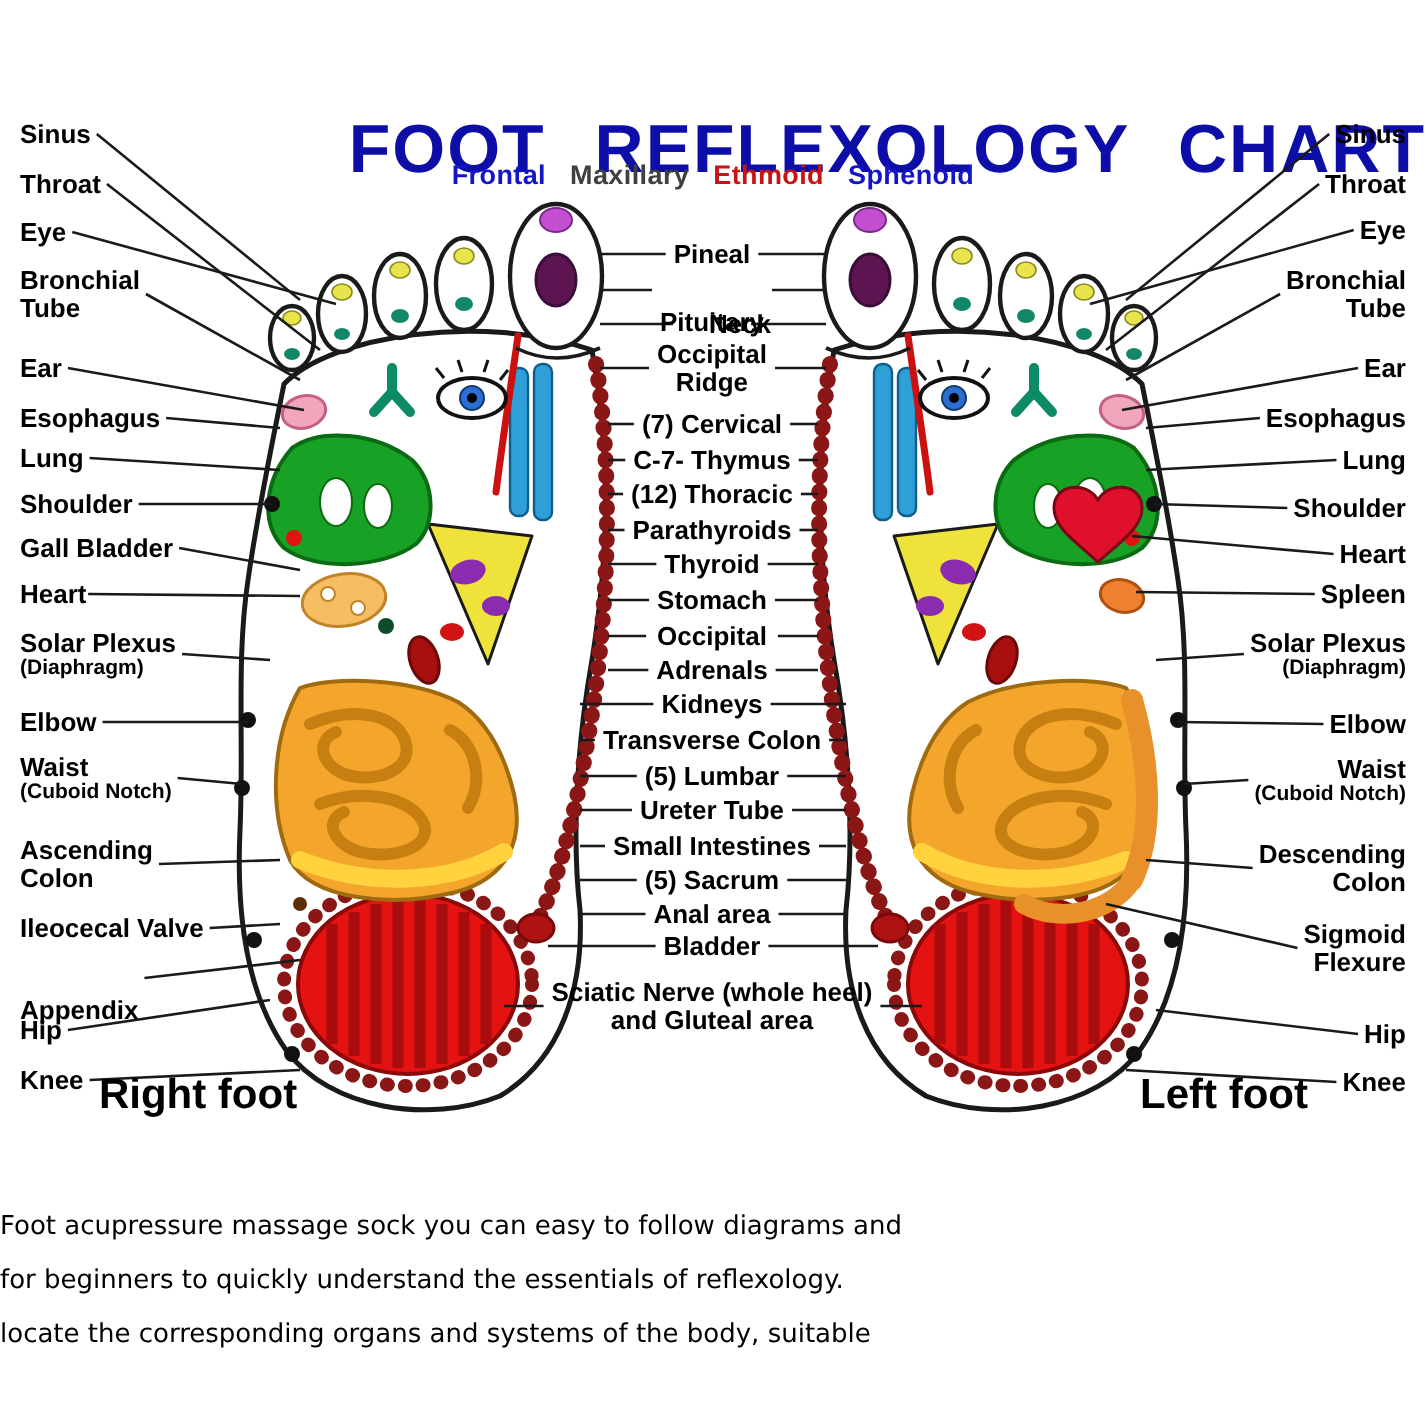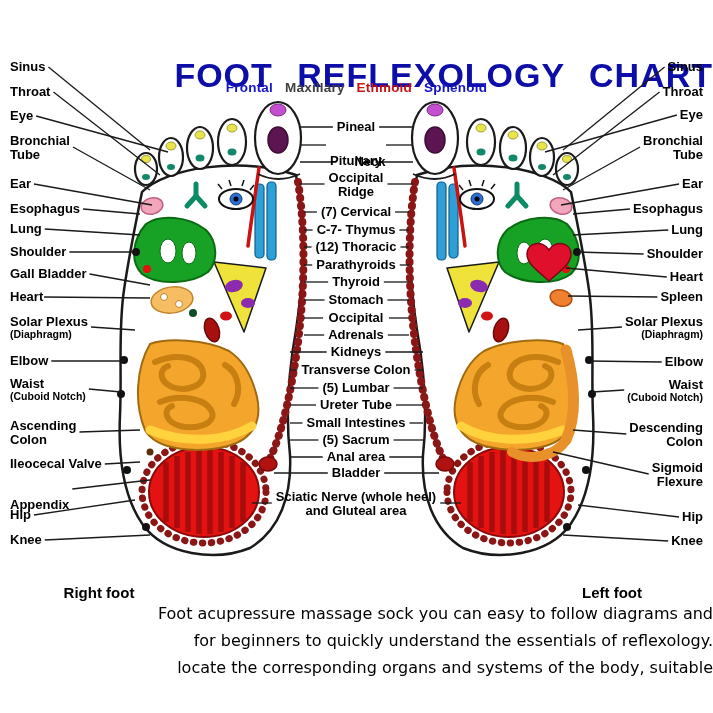--- a/index.html
+++ b/index.html
@@ -8,26 +8,26 @@
   .title{position:absolute;top:33px;left:0;width:100%;text-align:right;
          font-size:34px;font-weight:bold;color:#0d0da8;letter-spacing:1px;word-spacing:14px;}
   .subtitle{position:absolute;top:80px;left:0;width:100%;text-align:center;
             font-size:13.5px;font-weight:bold;letter-spacing:.2px;}
   .subtitle span{margin:0 6px;}
   svg.layer{position:absolute;left:0;top:0;}
   #labels-layer{position:absolute;left:0;top:0;width:713px;height:713px;}
   .lbl{position:absolute;font-size:13px;font-weight:bold;line-height:13.5px;}
   .lbl .main{white-space:pre-line;}
   .lbl .sub{font-size:10.5px;line-height:11px;}
-  .foot-caption{position:absolute;top:584px;font-size:15px;font-weight:bold;
+  .foot-caption{position:absolute;top:536px;font-size:21px;font-weight:bold;
                 transform:translateX(-50%);}
   .caption-right{left:99px;}
   .caption-left{left:612px;}
-  .footer{position:absolute;top:600px;left:0;width:100%;text-align:right;
-          font-size:16px;font-weight:400;line-height:27px;color:#000;
+  .footer{position:absolute;top:600px;left:0;width:100%;text-align:left;
+          font-size:13px;font-weight:400;line-height:27px;color:#000;
           font-family:"DejaVu Sans",sans-serif;}
 </style>
 </head>
 <body>
 
 <div class="page">
 
   <h1 class="title">FOOT REFLEXOLOGY CHART</h1>
   <div class="subtitle" id="subtitle"><span style="color: rgb(20, 20, 200);">Frontal</span><span style="color: #404040;">Maxillary</span><span style="color: rgb(200, 20, 20);">Ethmoid</span><span style="color: rgb(20, 20, 200);">Sphenoid</span></div>
 

